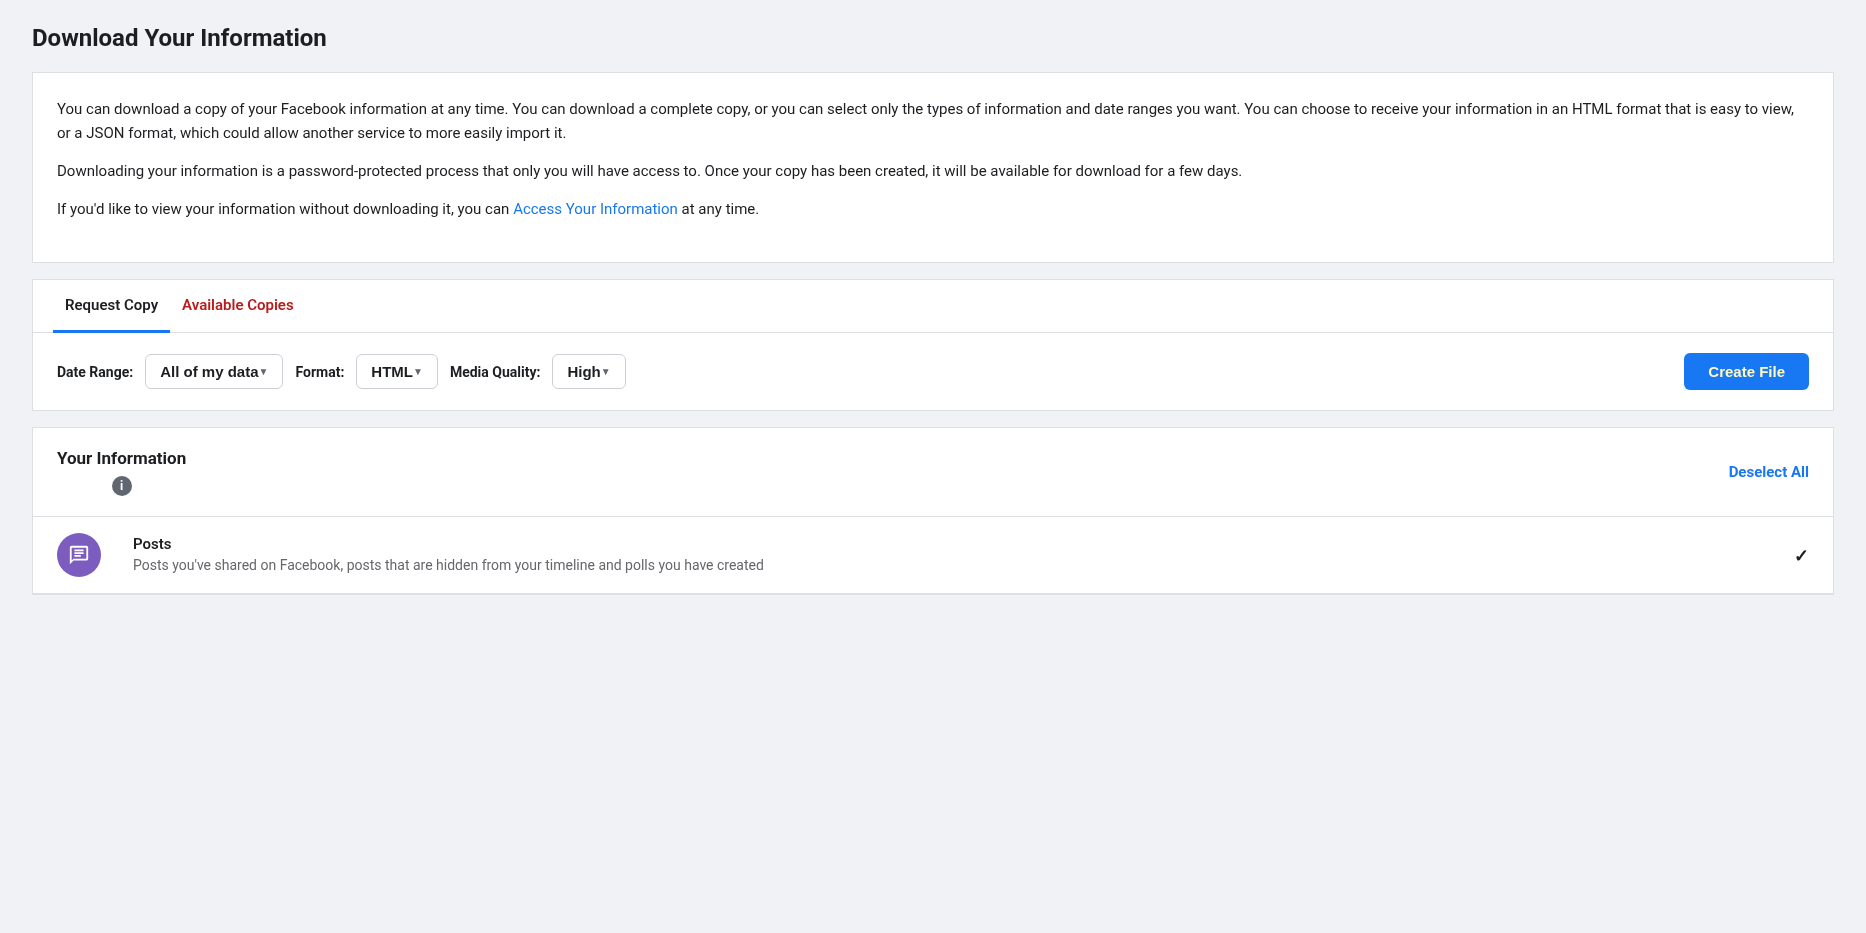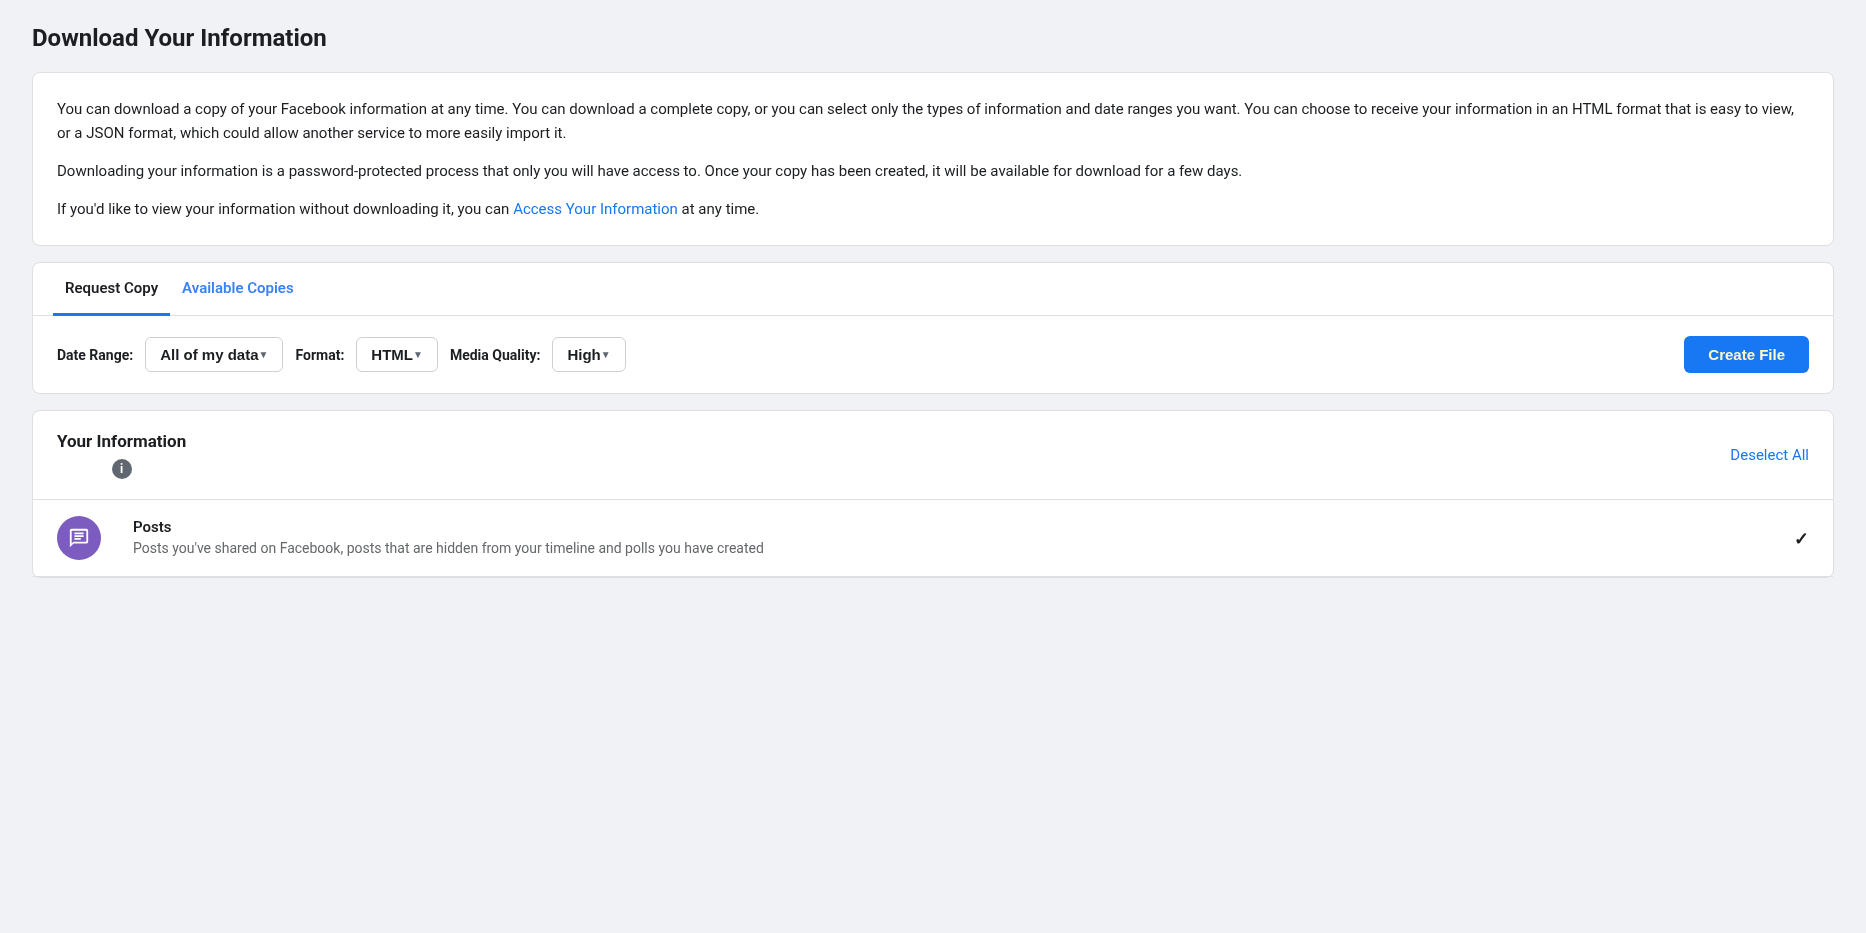--- a/index.html
+++ b/index.html
@@ -20,34 +20,34 @@
     .page-title {
       font-size: 24px;
       font-weight: 700;
       color: #1c1e21;
       margin-bottom: 20px;
     }
 
     .card {
       background: #ffffff;
       border: 1px solid #dddfe2;
-      border-radius: 8px;
+      border-radius: 0;
       padding: 24px;
       margin-bottom: 16px;
     }
 
     .info-card p {
       font-size: 15px;
       line-height: 1.6;
       color: #1c1e21;
       margin-bottom: 14px;
     }
 
     .info-card p:last-child {
-      margin-bottom: 0;
+      margin-bottom: 17px;
     }
 
     .info-card a {
       color: #1877f2;
       text-decoration: none;
     }
 
     .tabs-card {
       padding: 0;
       overflow: hidden;
@@ -56,21 +56,21 @@
     .tabs-header {
       display: flex;
       border-bottom: 1px solid #dddfe2;
       padding: 0 20px;
     }
 
     .tab {
       padding: 16px 12px;
       font-size: 15px;
       font-weight: 600;
-      color: #3b82f6;
+      color: #b91c1c;
       cursor: pointer;
       border-bottom: 3px solid transparent;
       margin-bottom: -1px;
       position: relative;
     }
 
     .tab.active {
       color: #1c1e21;
       border-bottom: 3px solid #1877f2;
       text-align: right;
@@ -158,21 +158,21 @@
       align-items: center;
       justify-content: center;
       color: #ffffff;
       font-size: 12px;
       font-weight: 700;
     }
 
     .deselect-all-link {
       color: #1877f2;
       font-size: 15px;
-      font-weight: 400;
+      font-weight: 700;
       cursor: pointer;
       text-decoration: none;
     }
 
     .info-item {
       display: flex;
       align-items: center;
       padding: 16px 24px;
       border-bottom: 1px solid #dddfe2;
       gap: 32px;

